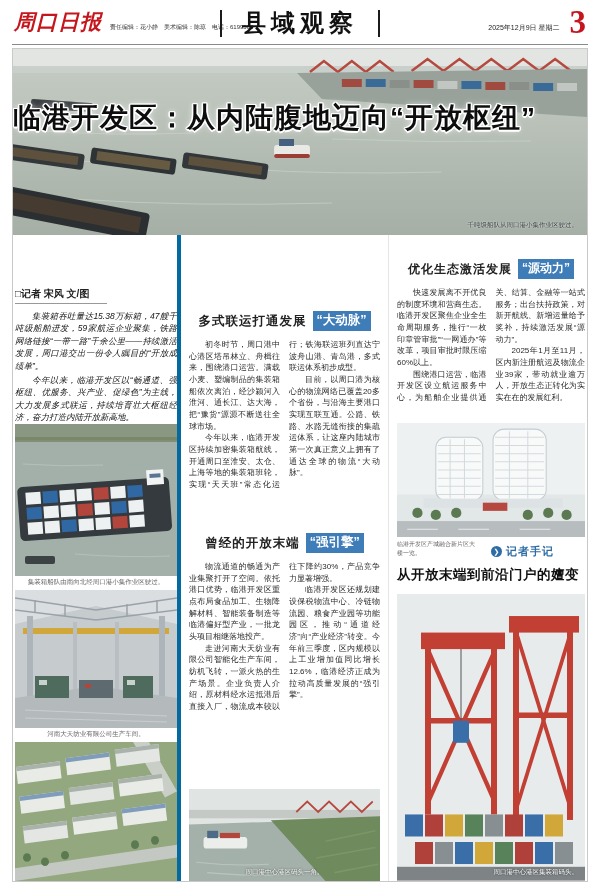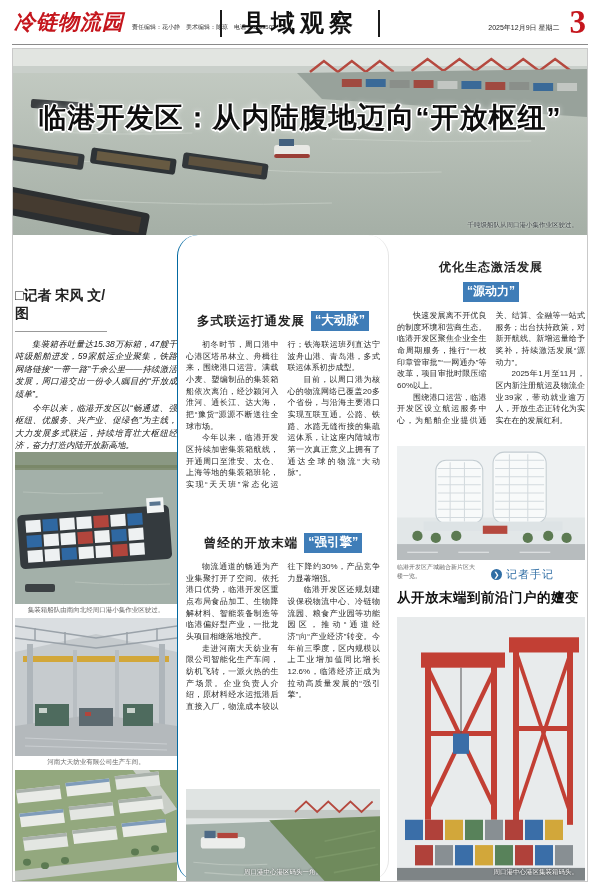--- a/index.html
+++ b/index.html
@@ -22,88 +22,88 @@
              margin-left:10px; line-height:1; }
   .rule { height:1px; background:#8a8a8a; margin:0 12px; }
 
   
   .frame { margin:3px 12px 0; border:1px solid #c9c9c9; height:834px; position:relative;
            overflow:hidden; background:#fff; display:flex; flex-direction:column; }
 
   
   .hero { position:relative; height:186px; flex:none; overflow:hidden; }
   .hero svg { position:absolute; inset:0; width:100%; height:100%; display:block; }
-  .headline { position:absolute; top:50px; left:0; width:100%; text-align:center; margin:0;
+  .headline { position:absolute; top:50px; left:0; width:100%; margin:0;
               font-size:28px; font-weight:900; color:#0d0d0d; letter-spacing:1px; white-space:nowrap;
               text-shadow:-1.5px 0 #fff,1.5px 0 #fff,0 -1.5px #fff,0 1.5px #fff,
                           -1px -1px #fff,1px 1px #fff,-1px 1px #fff,1px -1px #fff,0 0 6px #fff; }
   .hero-caption { position:absolute; right:9px; bottom:5px; font-size:6.5px; color:#3c4245;
                   text-shadow:0 0 2px rgba(255,255,255,.9); }
 
   
   .content { flex:1; display:flex; padding:0 2px; min-height:0; }
   .col { display:flex; flex-direction:column; min-height:0; }
   .col-left  { width:162px; }
-  .col-mid   { width:212px; padding:0 8px; border-left:1px solid #0369a1; border-right:1px solid #e6e6e6;border-radius:21px; }
+  .col-mid   { width:212px; padding:0 8px; border-left:4px solid #0369a1; border-right:1px solid #e6e6e6; }
   .col-right { width:196px; padding-left:8px; flex:1; }
 
-  .byline { font-size:14px; font-weight:bold; color:#222; border-bottom:1px solid #999;
-            display:inline-block; padding-bottom:8px; margin:52px 0 6px; width:92px; }
+  .byline { font-size:10px; font-weight:bold; color:#222; border-bottom:1px solid #999;
+            display:inline-block; padding-bottom:2px; margin:52px 0 6px; width:92px; }
   .intro { font-style:italic; font-size:8.5px; line-height:1.46; text-align:justify;
            color:#161616; height:114px; overflow:hidden; }
   .intro .para { text-indent:2em; margin:0 0 2px; }
 
   .sec { display:flex; align-items:center; justify-content:center; gap:6px; margin:0; }
   .sec-plain { font-size:12.5px; font-weight:900; color:#222; letter-spacing:1px; white-space:nowrap; }
   .sec-hl { font-size:12.5px; font-weight:900; color:#fff; background:#3f7db8;
             padding:1px 4px 2px; white-space:nowrap; }
   .col-right .sec-plain, .col-right .sec-hl { font-size:12px; }
 
   .bodytext { column-count:2; column-gap:9px; font-size:8px; line-height:1.46;
               text-align:justify; color:#2b2b2b; overflow:hidden; }
   .bodytext .para { text-indent:2em; margin:0; }
   #text1 { height:184px; margin-top:8px; }
   #text2 { height:222px; margin-top:8px; }
   #text3 { height:130px; margin-top:8px; }
   #nbtext { height:146px; font-style:italic; color:#222; }
 
   .sec.mid-first { margin-top:76px; }
   .sec.mid-second { margin-top:10px; }
-  .sec.right-first { margin-top:24px;flex-direction:column; }
+  .sec.right-first { margin-top:24px; }
 
   figure { margin:0; position:relative; }
   figure svg { display:block; width:100%; }
   .small-cap { font-size:6.5px; color:#666; text-align:center; padding:2px 0 3px; }
   .fill { flex:1; min-height:0; }
   .fill svg { height:100%; }
   .ph-overlay-cap { position:absolute; bottom:4px; color:#fff; font-size:6.5px;
                     text-shadow:0 0 2px rgba(0,0,0,.85); white-space:nowrap; }
   .cap-center { left:50%; transform:translateX(-50%); }
   .cap-right { right:7px; }
 
   .cap-nb-row { display:flex; align-items:flex-start; margin-top:3px; }
   .bld-cap { font-size:6px; color:#666; width:80px; line-height:1.45; }
   .nb-head { display:flex; align-items:center; gap:4px; margin-left:14px; margin-top:4px; }
   .nb-icon { width:11px; height:11px; border-radius:50%; background:#2e6da4; color:#fff;
              font-size:7px; display:flex; align-items:center; justify-content:center; flex:none; }
-  .nb-label { color:#2e6da4; font-weight:400; font-size:11px; letter-spacing:1px; }
+  .nb-label { color:#2e6da4; font-weight:700; font-size:11px; letter-spacing:1px; }
   .nb-title { font-size:13.5px; font-weight:900; text-align:left; margin:7px 0 6px;
               letter-spacing:.5px; color:#101010; white-space:nowrap; }
 
   .mid-bottom-fig { margin-top:6px; }
   .right-bottom-fig { margin-top:4px; }
   .left-fig { margin-top:0; }
 </style>
 </head>
 <body>
 
 <div class="page">
 
   <header class="masthead">
-    <div class="logo">冷链物流园</div>
+    <div class="logo">周口日报</div>
     <div class="editors">责任编辑：花小静　美术编辑：陈琼　电话：6199503</div>
     <div class="section-wrap">
       <span class="vbar"></span>
       <span class="section-title">县域观察</span>
       <span class="vbar"></span>
     </div>
     <div class="dateline">2025年12月9日 星期二</div>
     <div class="pagenum">3</div>
   </header>
   <div class="rule"></div>

